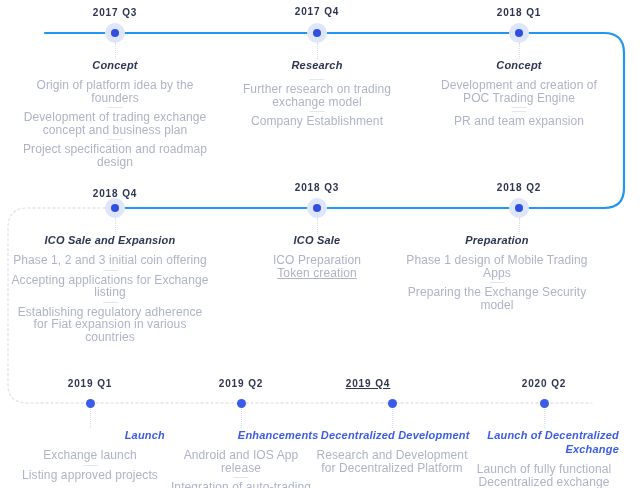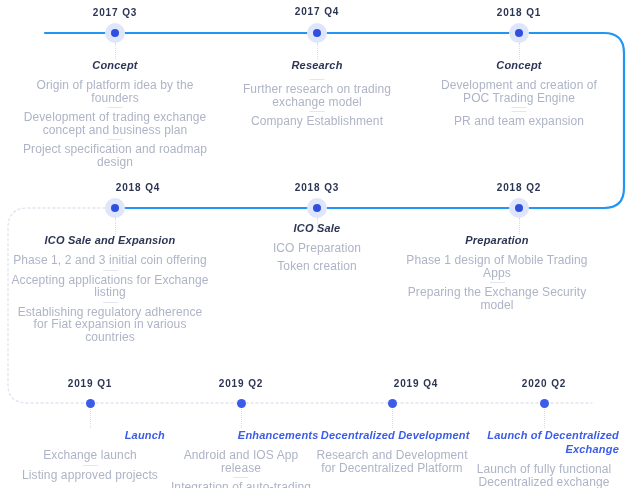--- a/index.html
+++ b/index.html
@@ -120,57 +120,57 @@
   </div>
 
   <div class="card" style="left:519px;top:58px;width:185px;">
     <div class="title">Concept</div>
     <div class="item">Development and creation of POC Trading Engine</div>
     <div class="sep"></div>
     <div class="sep"></div>
     <div class="item">PR and team expansion</div>
   </div>
 
-  <div class="dateLabel" style="left:115px;top:182px;margin-left:23px;">2018 Q4</div>
+  <div class="dateLabel" style="left:115px;top:188px;">2018 Q4</div>
   <div class="dateLabel" style="left:317px;top:182px;">2018 Q3</div>
   <div class="dateLabel" style="left:519px;top:182px;">2018 Q2</div>
 
   <div class="node" style="left:115px;top:208px;"></div>
   <div class="node" style="left:317px;top:208px;"></div>
   <div class="node" style="left:519px;top:208px;"></div>
 
   <div class="vstem" style="left:115px;top:218px;height:16px;"></div>
   <div class="vstem" style="left:317px;top:218px;height:16px;"></div>
   <div class="vstem" style="left:519px;top:218px;height:16px;"></div>
 
   <div class="card" style="left:110px;top:233px;width:200px;">
     <div class="title">ICO Sale and Expansion</div>
     <div class="item">Phase 1, 2 and 3 initial coin offering</div>
     <div class="sep"></div>
     <div class="item">Accepting applications for Exchange listing</div>
     <div class="sep"></div>
     <div class="item">Establishing regulatory adherence for Fiat expansion in various countries</div>
   </div>
 
-  <div class="card" style="left:317px;top:221px;width:180px;text-align:center;">
+  <div class="card" style="left:317px;top:233px;width:180px;text-align:center;">
     <div class="title">ICO Sale</div>
     <div class="item">ICO Preparation</div>
-    <div class="item" style="margin-top:5px;">Token creation</div>
+    <div class="item" style="text-decoration:underline;">Token creation</div>
   </div>
 
   <div class="card" style="left:497px;top:233px;width:190px;">
     <div class="title">Preparation</div>
     <div class="item">Phase 1 design of Mobile Trading Apps</div>
     <div class="sep"></div>
     <div class="item">Preparing the Exchange Security model</div>
   </div>
 
   <div class="dateLabel" style="left:90px;top:378px;">2019 Q1</div>
   <div class="dateLabel" style="left:241px;top:378px;">2019 Q2</div>
-  <div class="dateLabel" style="left:416px;top:378px;">2019 Q4</div>
+  <div class="dateLabel" style="left:368px;top:378px;text-decoration:underline;">2019 Q4</div>
   <div class="dateLabel" style="left:544px;top:378px;">2020 Q2</div>
 
   <div class="node small" style="left:90px;top:403px;"></div>
   <div class="node small" style="left:241px;top:403px;"></div>
   <div class="node small" style="left:392px;top:403px;"></div>
   <div class="node small" style="left:544px;top:403px;"></div>
 
   <div class="vstem" style="left:90px;top:409px;height:19px;"></div>
   <div class="vstem" style="left:241px;top:409px;height:19px;"></div>
   <div class="vstem" style="left:392px;top:409px;height:19px;"></div>

